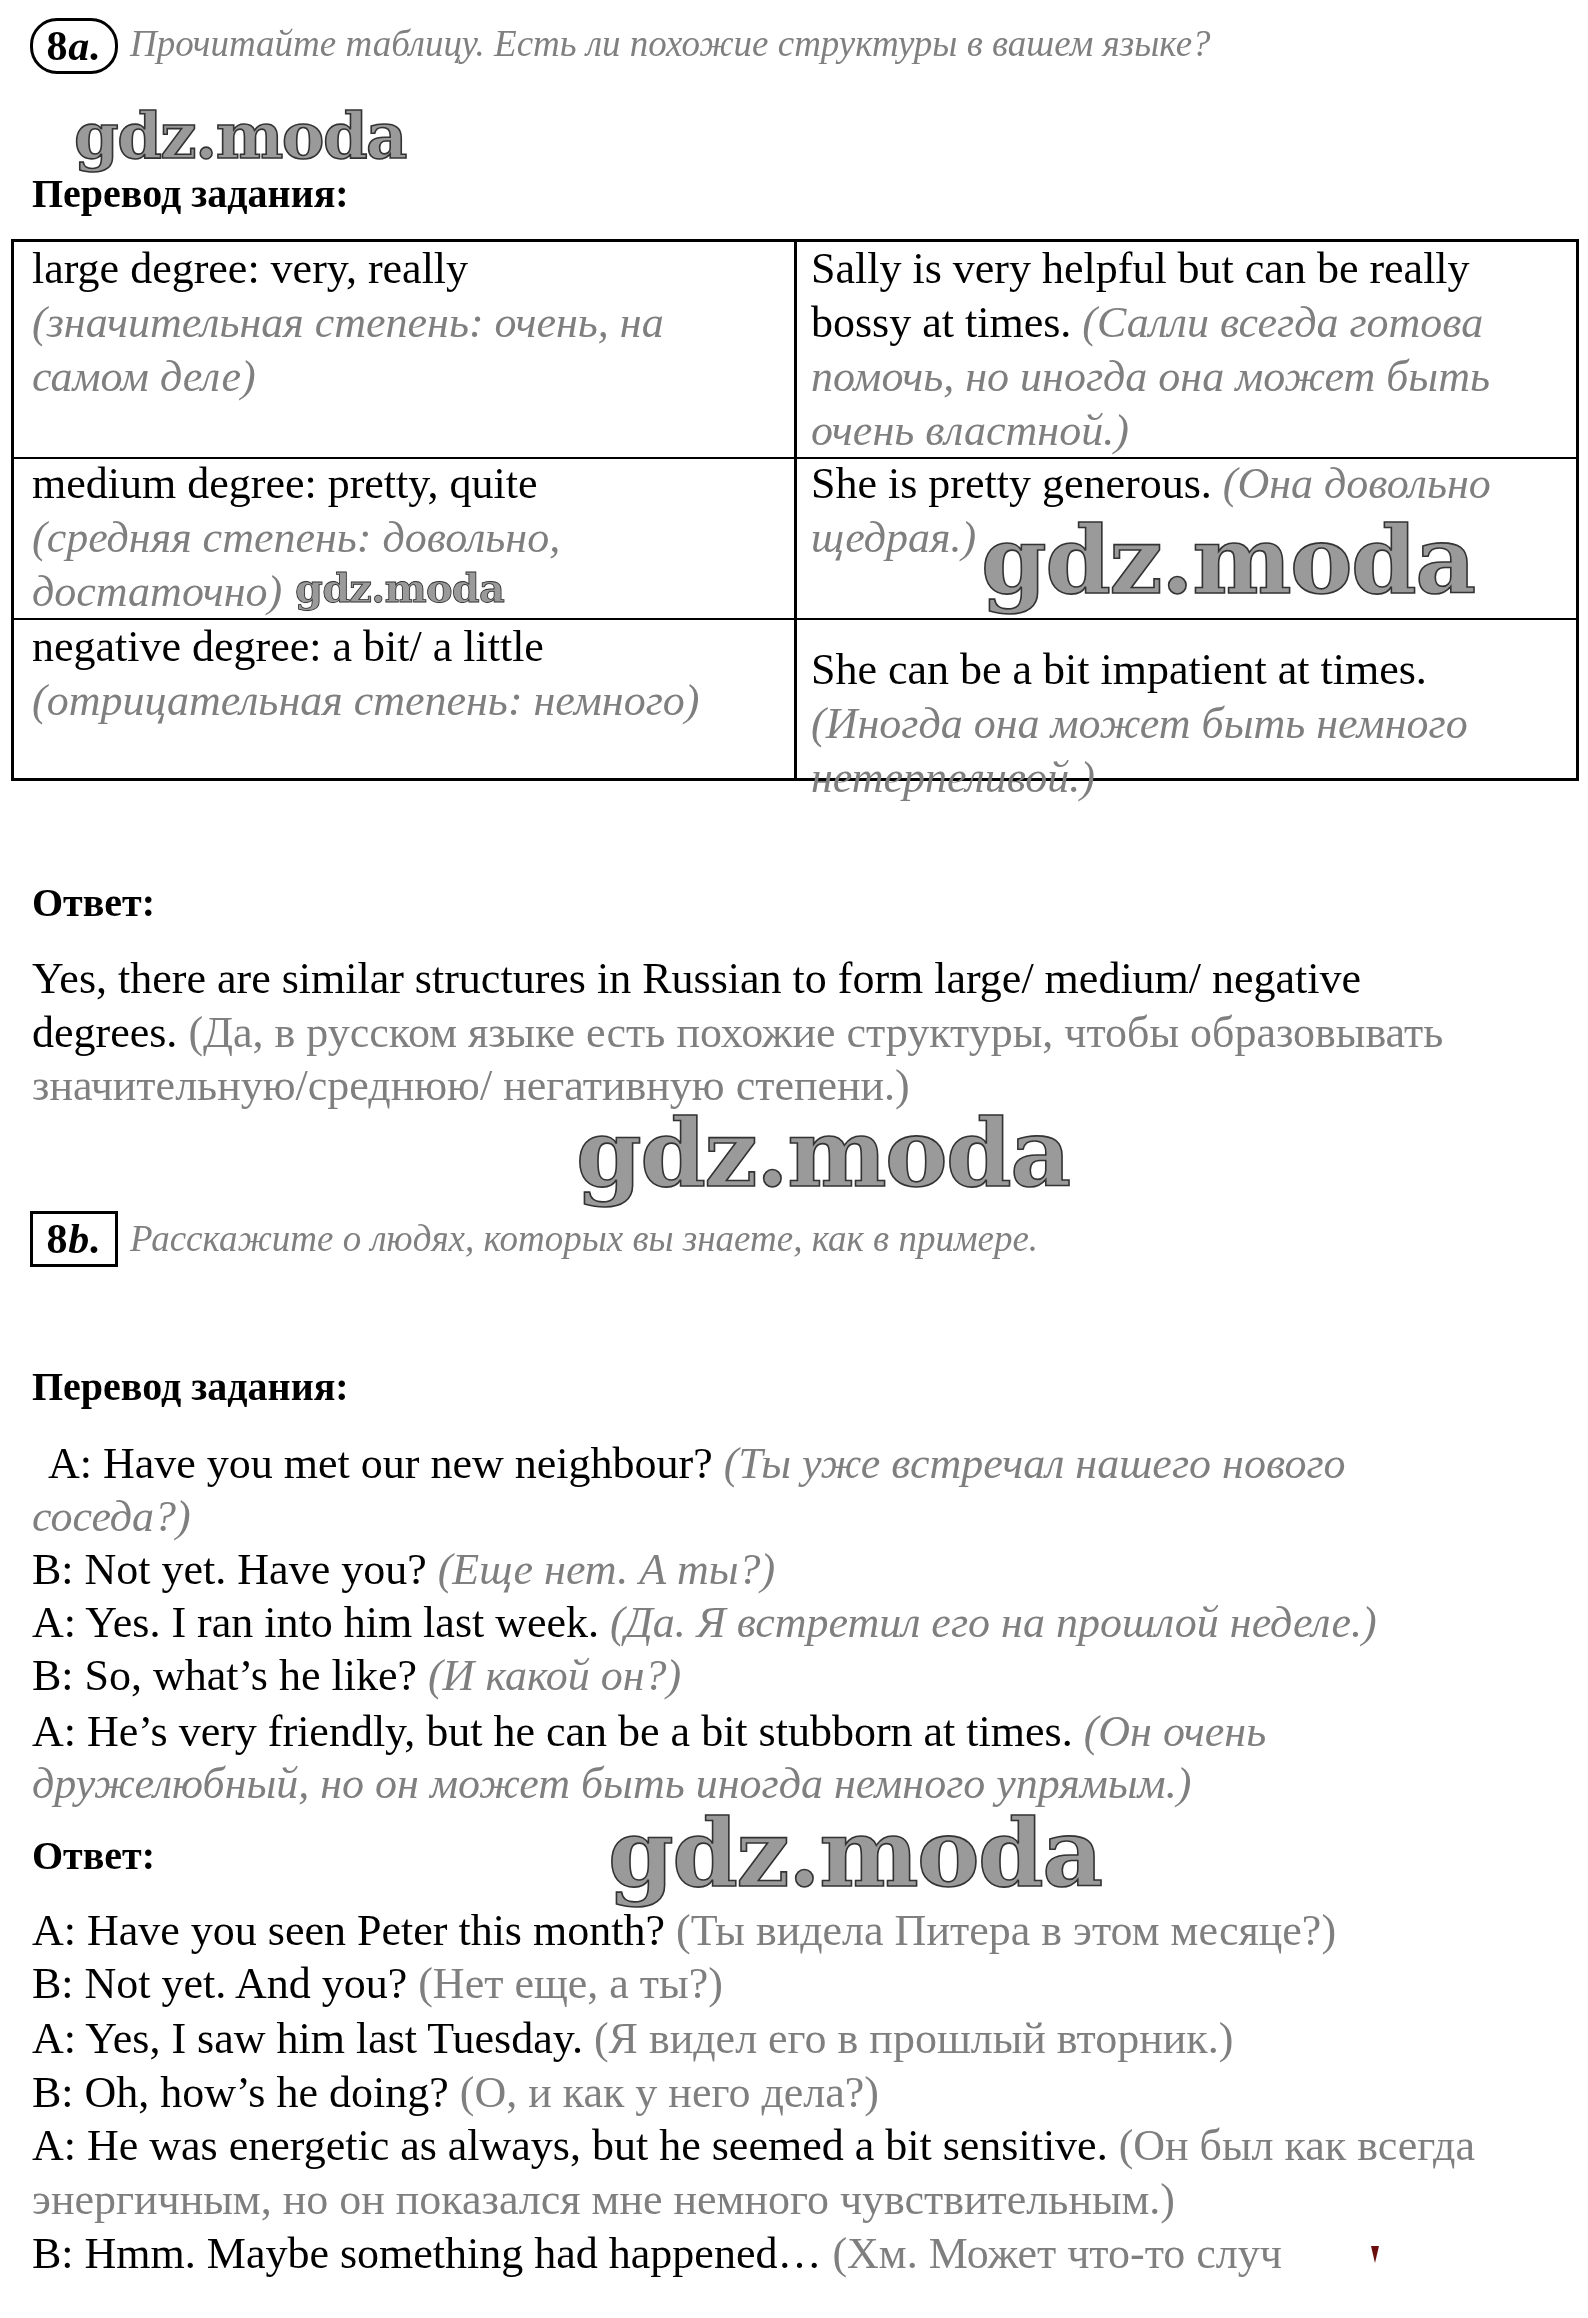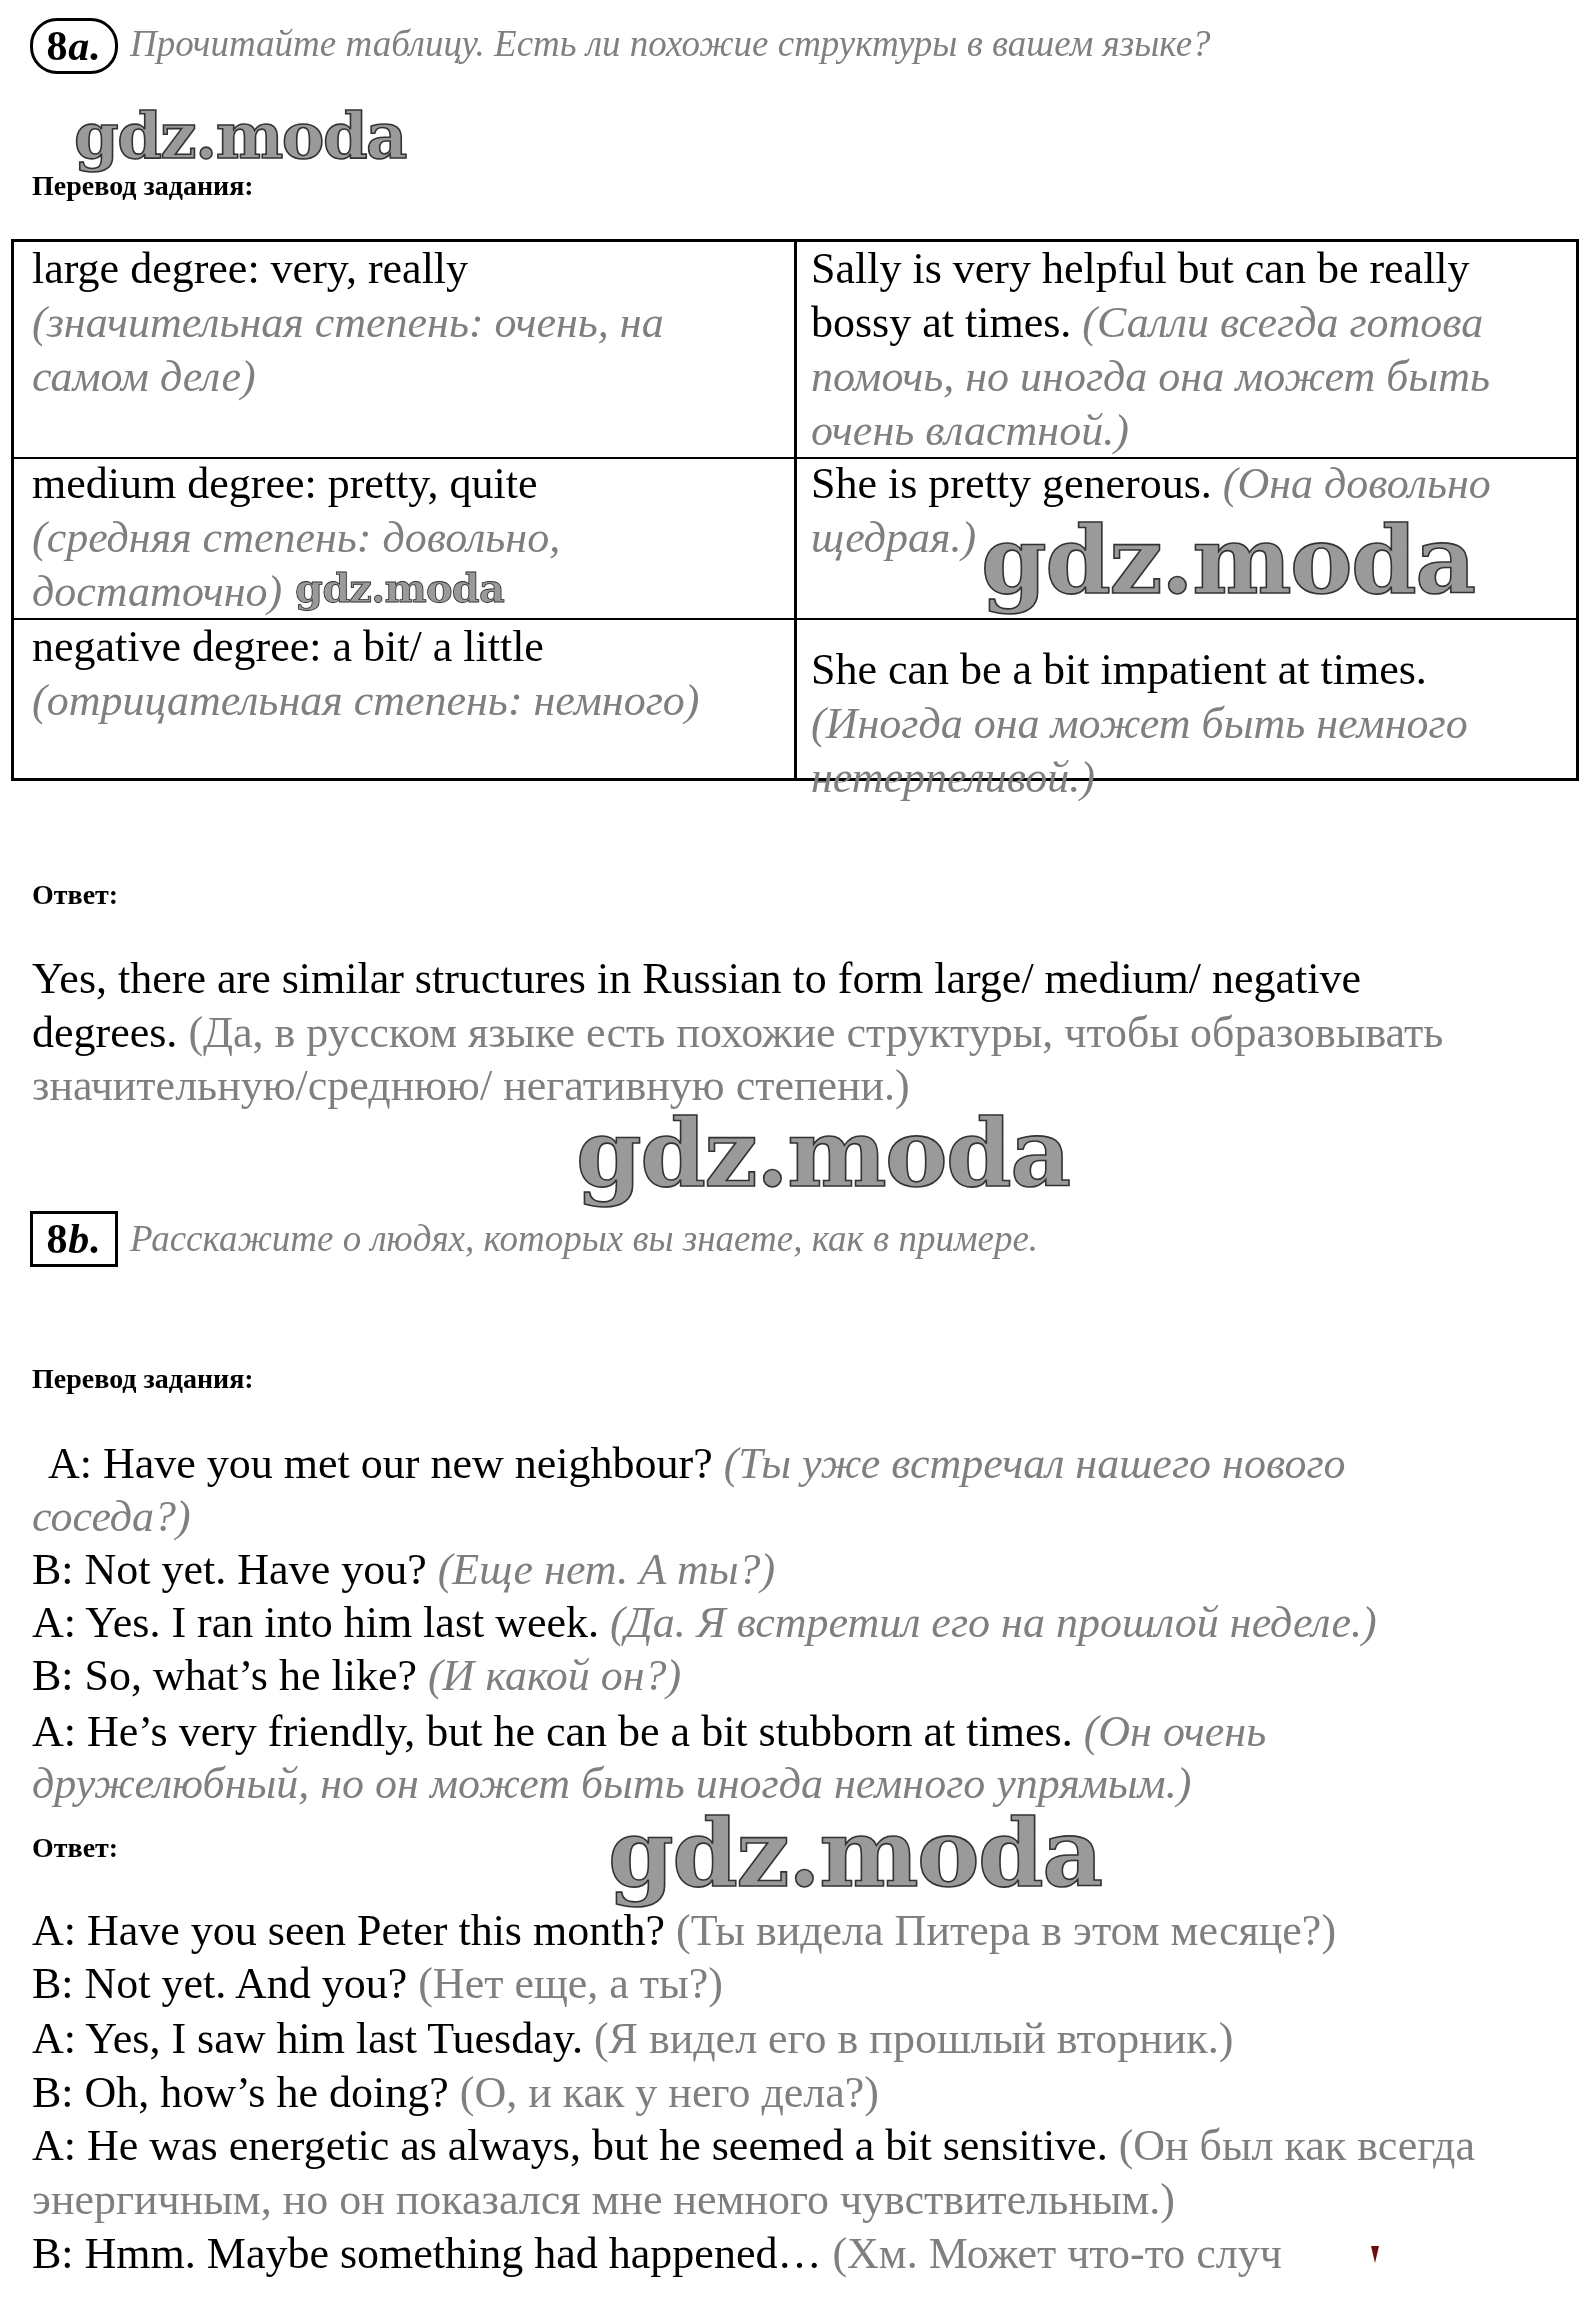--- a/index.html
+++ b/index.html
@@ -41,21 +41,21 @@
     font-size: 37px;
     font-style: italic;
     color: #808080;
     white-space: nowrap;
   }
 
   .heading {
     position: absolute;
     left: 32px;
     font-weight: bold;
-    font-size: 28px;
+    font-size: 40px;
     white-space: nowrap;
   }
 
   .line {
     position: absolute;
     left: 32px;
     font-size: 44px;
     white-space: nowrap;
     line-height: 53px;
   }

